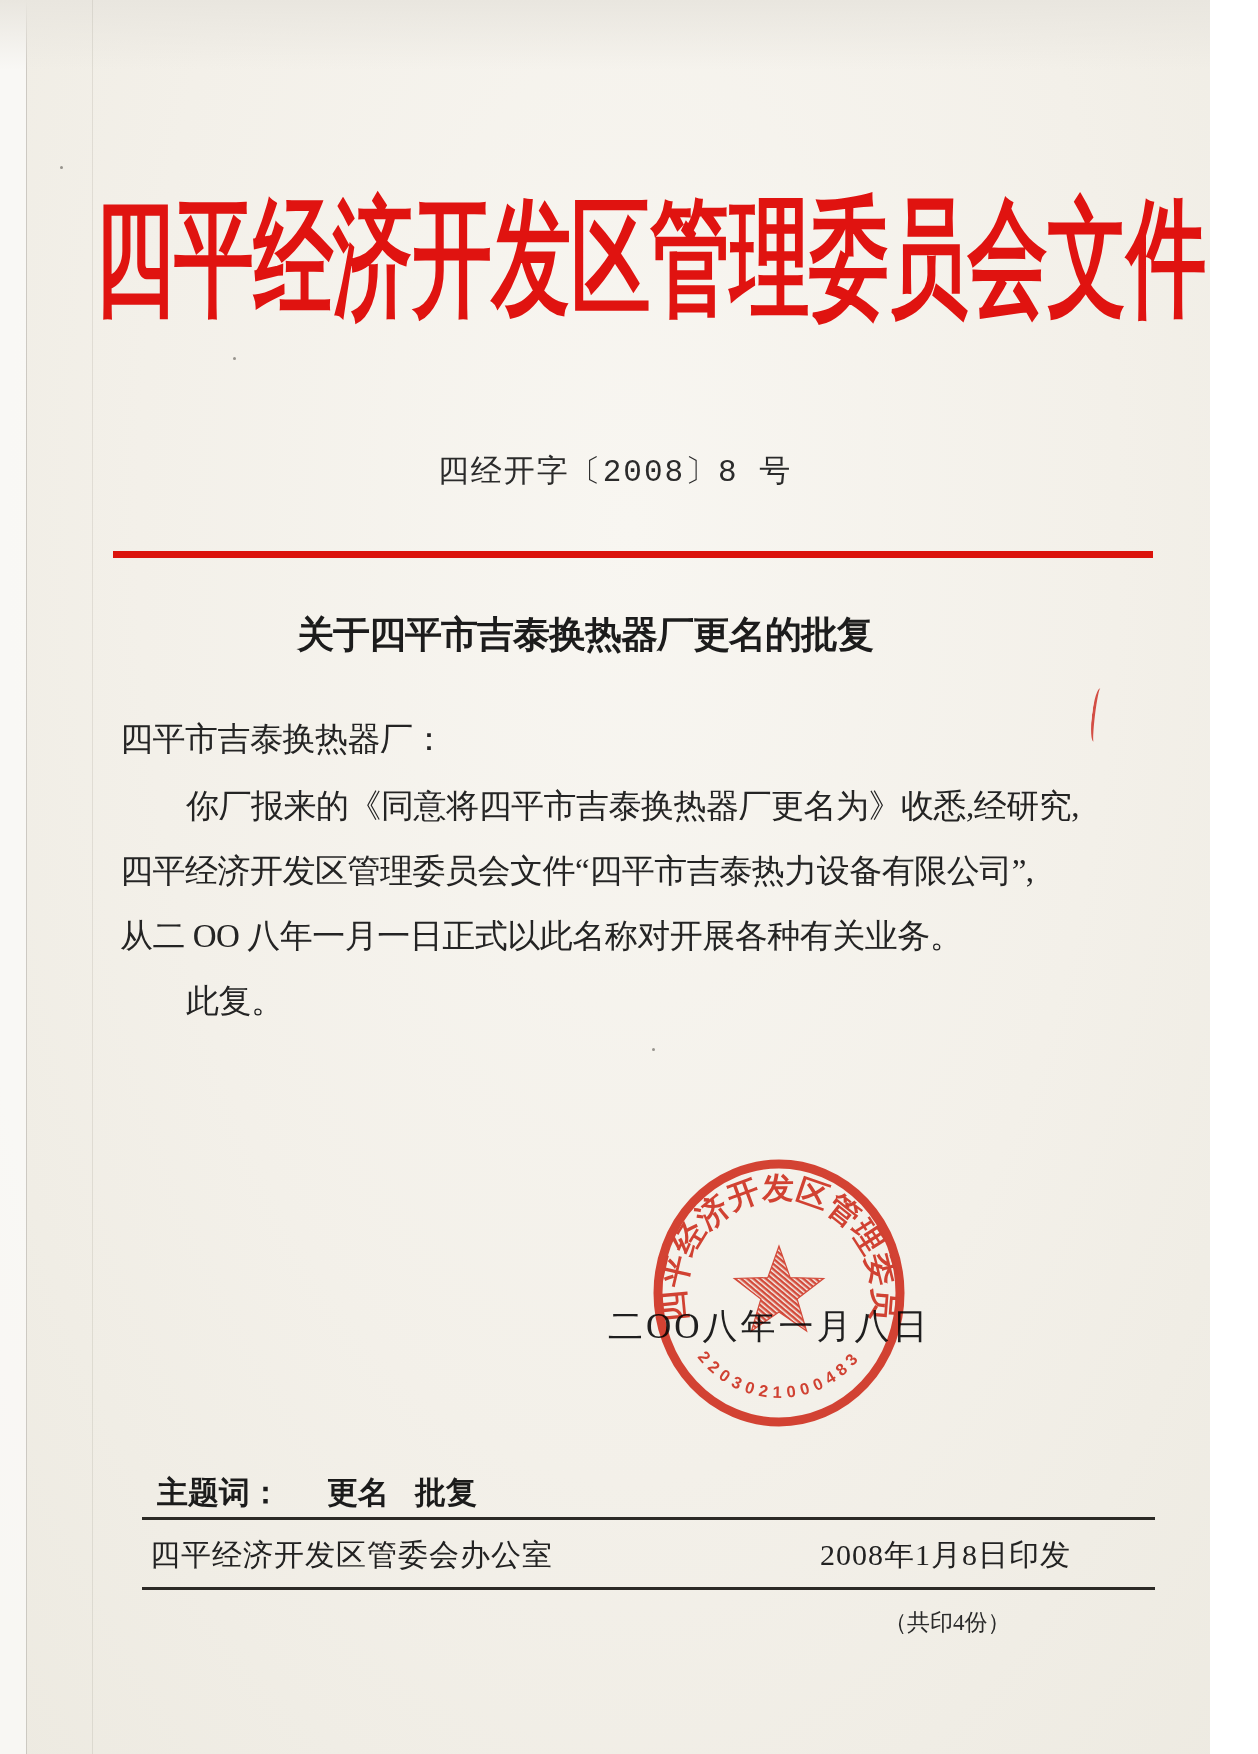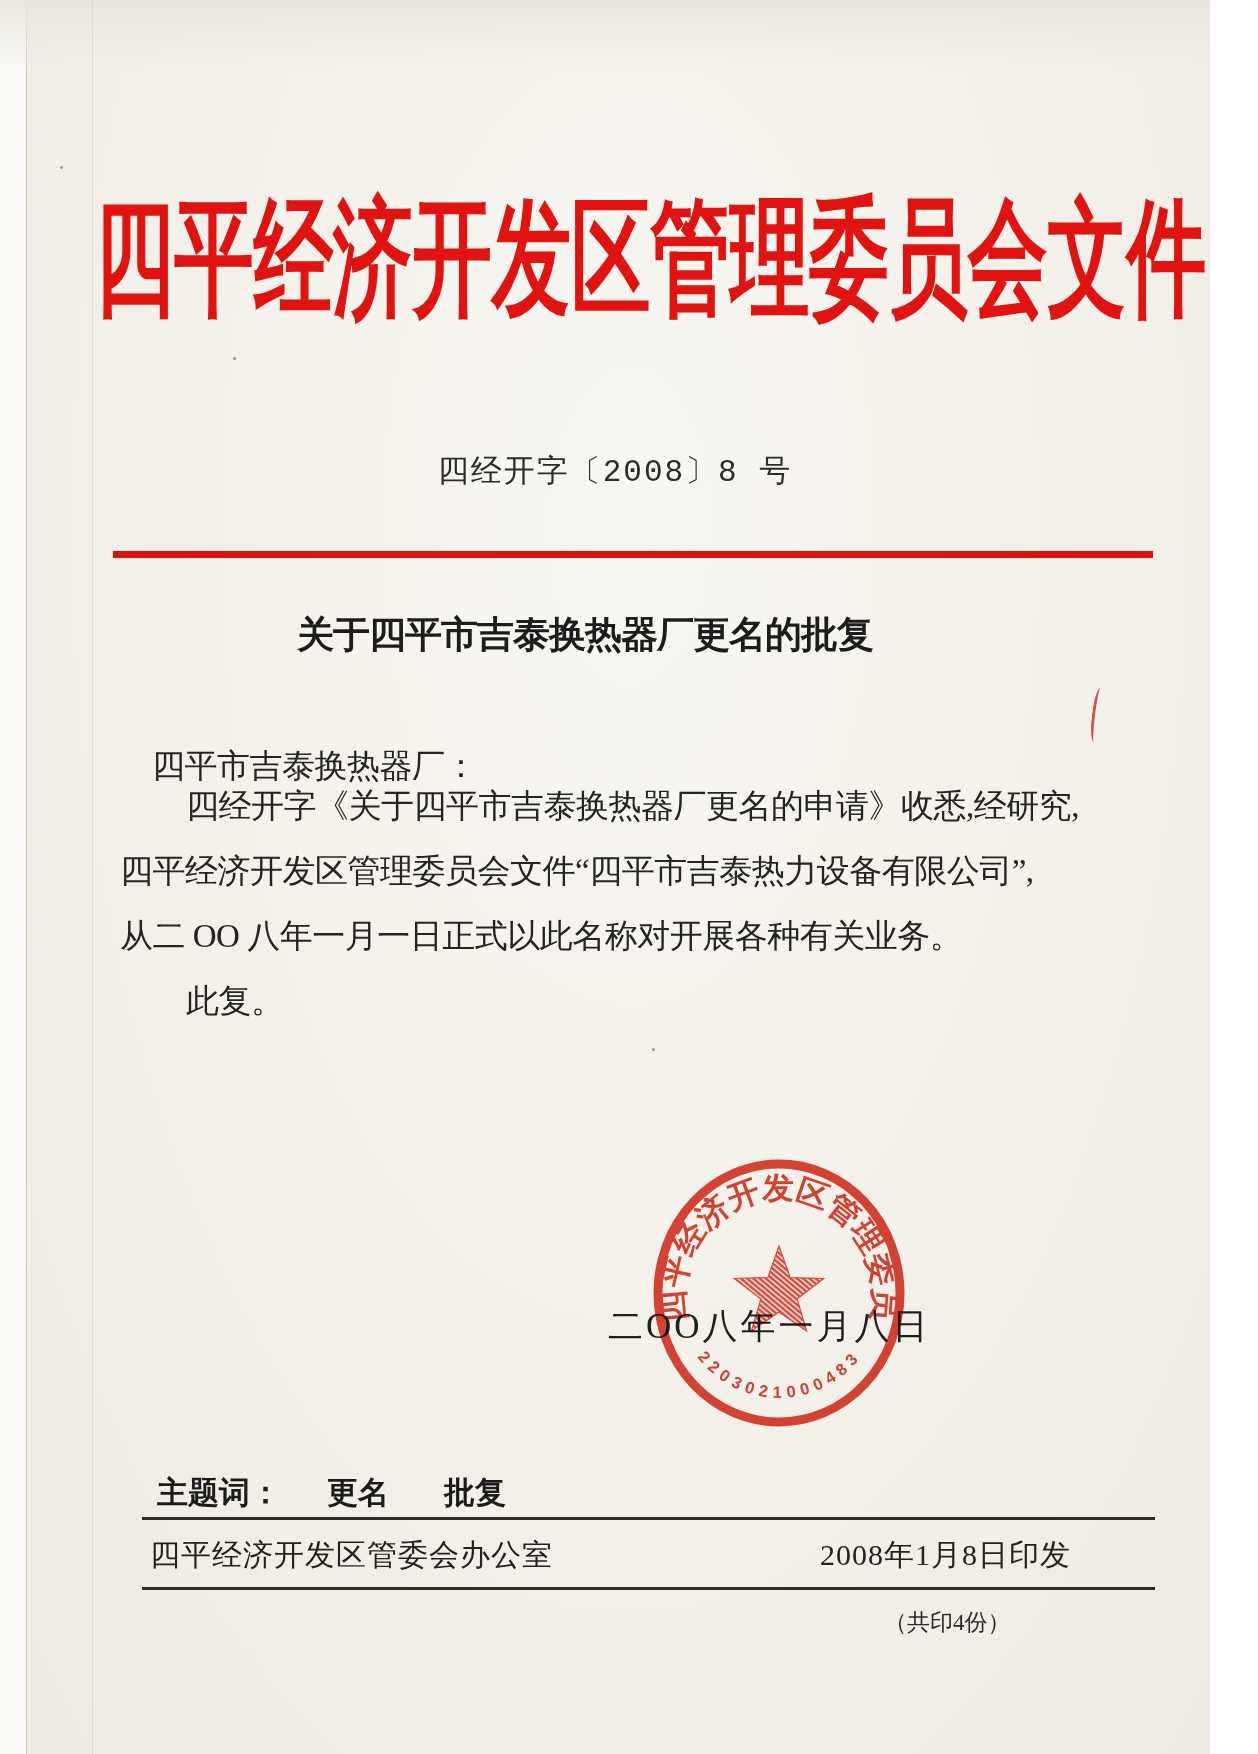--- a/index.html
+++ b/index.html
@@ -44,21 +44,21 @@
   .doc-title{
     position:absolute;top:610px;left:60px;width:1050px;
     text-align:center;font-size:37px;font-weight:bold;letter-spacing:-1px;
     color:#1c1c1c;font-family:"Liberation Sans", sans-serif;
   }
 
   .body-line{
     position:absolute;left:120px;width:960px;
     font-size:33px;letter-spacing:-0.5px;color:#242424;white-space:nowrap;
   }
-  .salutation{top:744px;margin-left:32px;}
+  .salutation{top:717px;}
   .line-1{top:784px;padding-left:66px;}
   .line-2{top:849px;}
   .line-3{top:914px;}
   .closing{top:979px;padding-left:66px;}
 
   .issue-date{
     position:absolute;top:1303px;left:608px;z-index:1;
     font-size:35px;letter-spacing:3px;color:#1f1f1f;white-space:nowrap;
   }
 
@@ -67,21 +67,21 @@
     mix-blend-mode:multiply;opacity:.95;
   }
 
   .subject-row{
     position:absolute;top:1472px;left:157px;
     display:flex;align-items:baseline;
     font-size:31px;font-weight:bold;color:#1b1b1b;
     font-family:"Liberation Sans", sans-serif;white-space:nowrap;
   }
   .subject-term-1{margin-left:46px;}
-  .subject-term-2{margin-left:55px;}
+  .subject-term-2{margin-left:26px;}
   .footer-rule{position:absolute;left:142px;width:1013px;height:3px;background:#2c2a26;}
   .rule-1{top:1517px;}
   .rule-2{top:1587px;}
   .issuer{position:absolute;top:1535px;left:150px;font-size:30px;letter-spacing:1px;color:#222;white-space:nowrap;}
   .print-date{position:absolute;top:1535px;left:820px;font-size:30px;letter-spacing:1px;color:#222;white-space:nowrap;}
   .copies{position:absolute;top:1607px;left:884px;font-size:23px;color:#2a2a2a;white-space:nowrap;}
 </style>
 </head>
 <body>
 
@@ -97,21 +97,21 @@
 
   <div class="header-title">四平经济开发区管理委员会文件</div>
 
   <div class="doc-number">四经开字〔2008〕8 号</div>
 
   <div class="red-rule"></div>
 
   <div class="doc-title">关于四平市吉泰换热器厂更名的批复</div>
 
   <div class="body-line salutation">四平市吉泰换热器厂：</div>
-  <div class="body-line line-1">四经开字《关于四平市吉泰换热器厂更名的申请》收悉,经研究,</div>
+  <div class="body-line line-1">你厂报来的《同意将四平市吉泰换热器厂更名为》收悉,经研究,</div>
   <div class="body-line line-2">四平经济开发区管理委员会文件“四平市吉泰热力设备有限公司”,</div>
   <div class="body-line line-3">从二 OO 八年一月一日正式以此名称对开展各种有关业务。</div>
   <div class="body-line closing">此复。</div>
 
   <div class="issue-date">二OO八年一月八日</div>
 
   <svg class="seal" width="272" height="285" viewBox="0 0 272 285">
     <defs>
       <pattern id="starhatch" width="4" height="4" patternUnits="userSpaceOnUse" patternTransform="rotate(40)">
         <rect x="0" y="0" width="4" height="2.5" fill="#dc4434"></rect>

